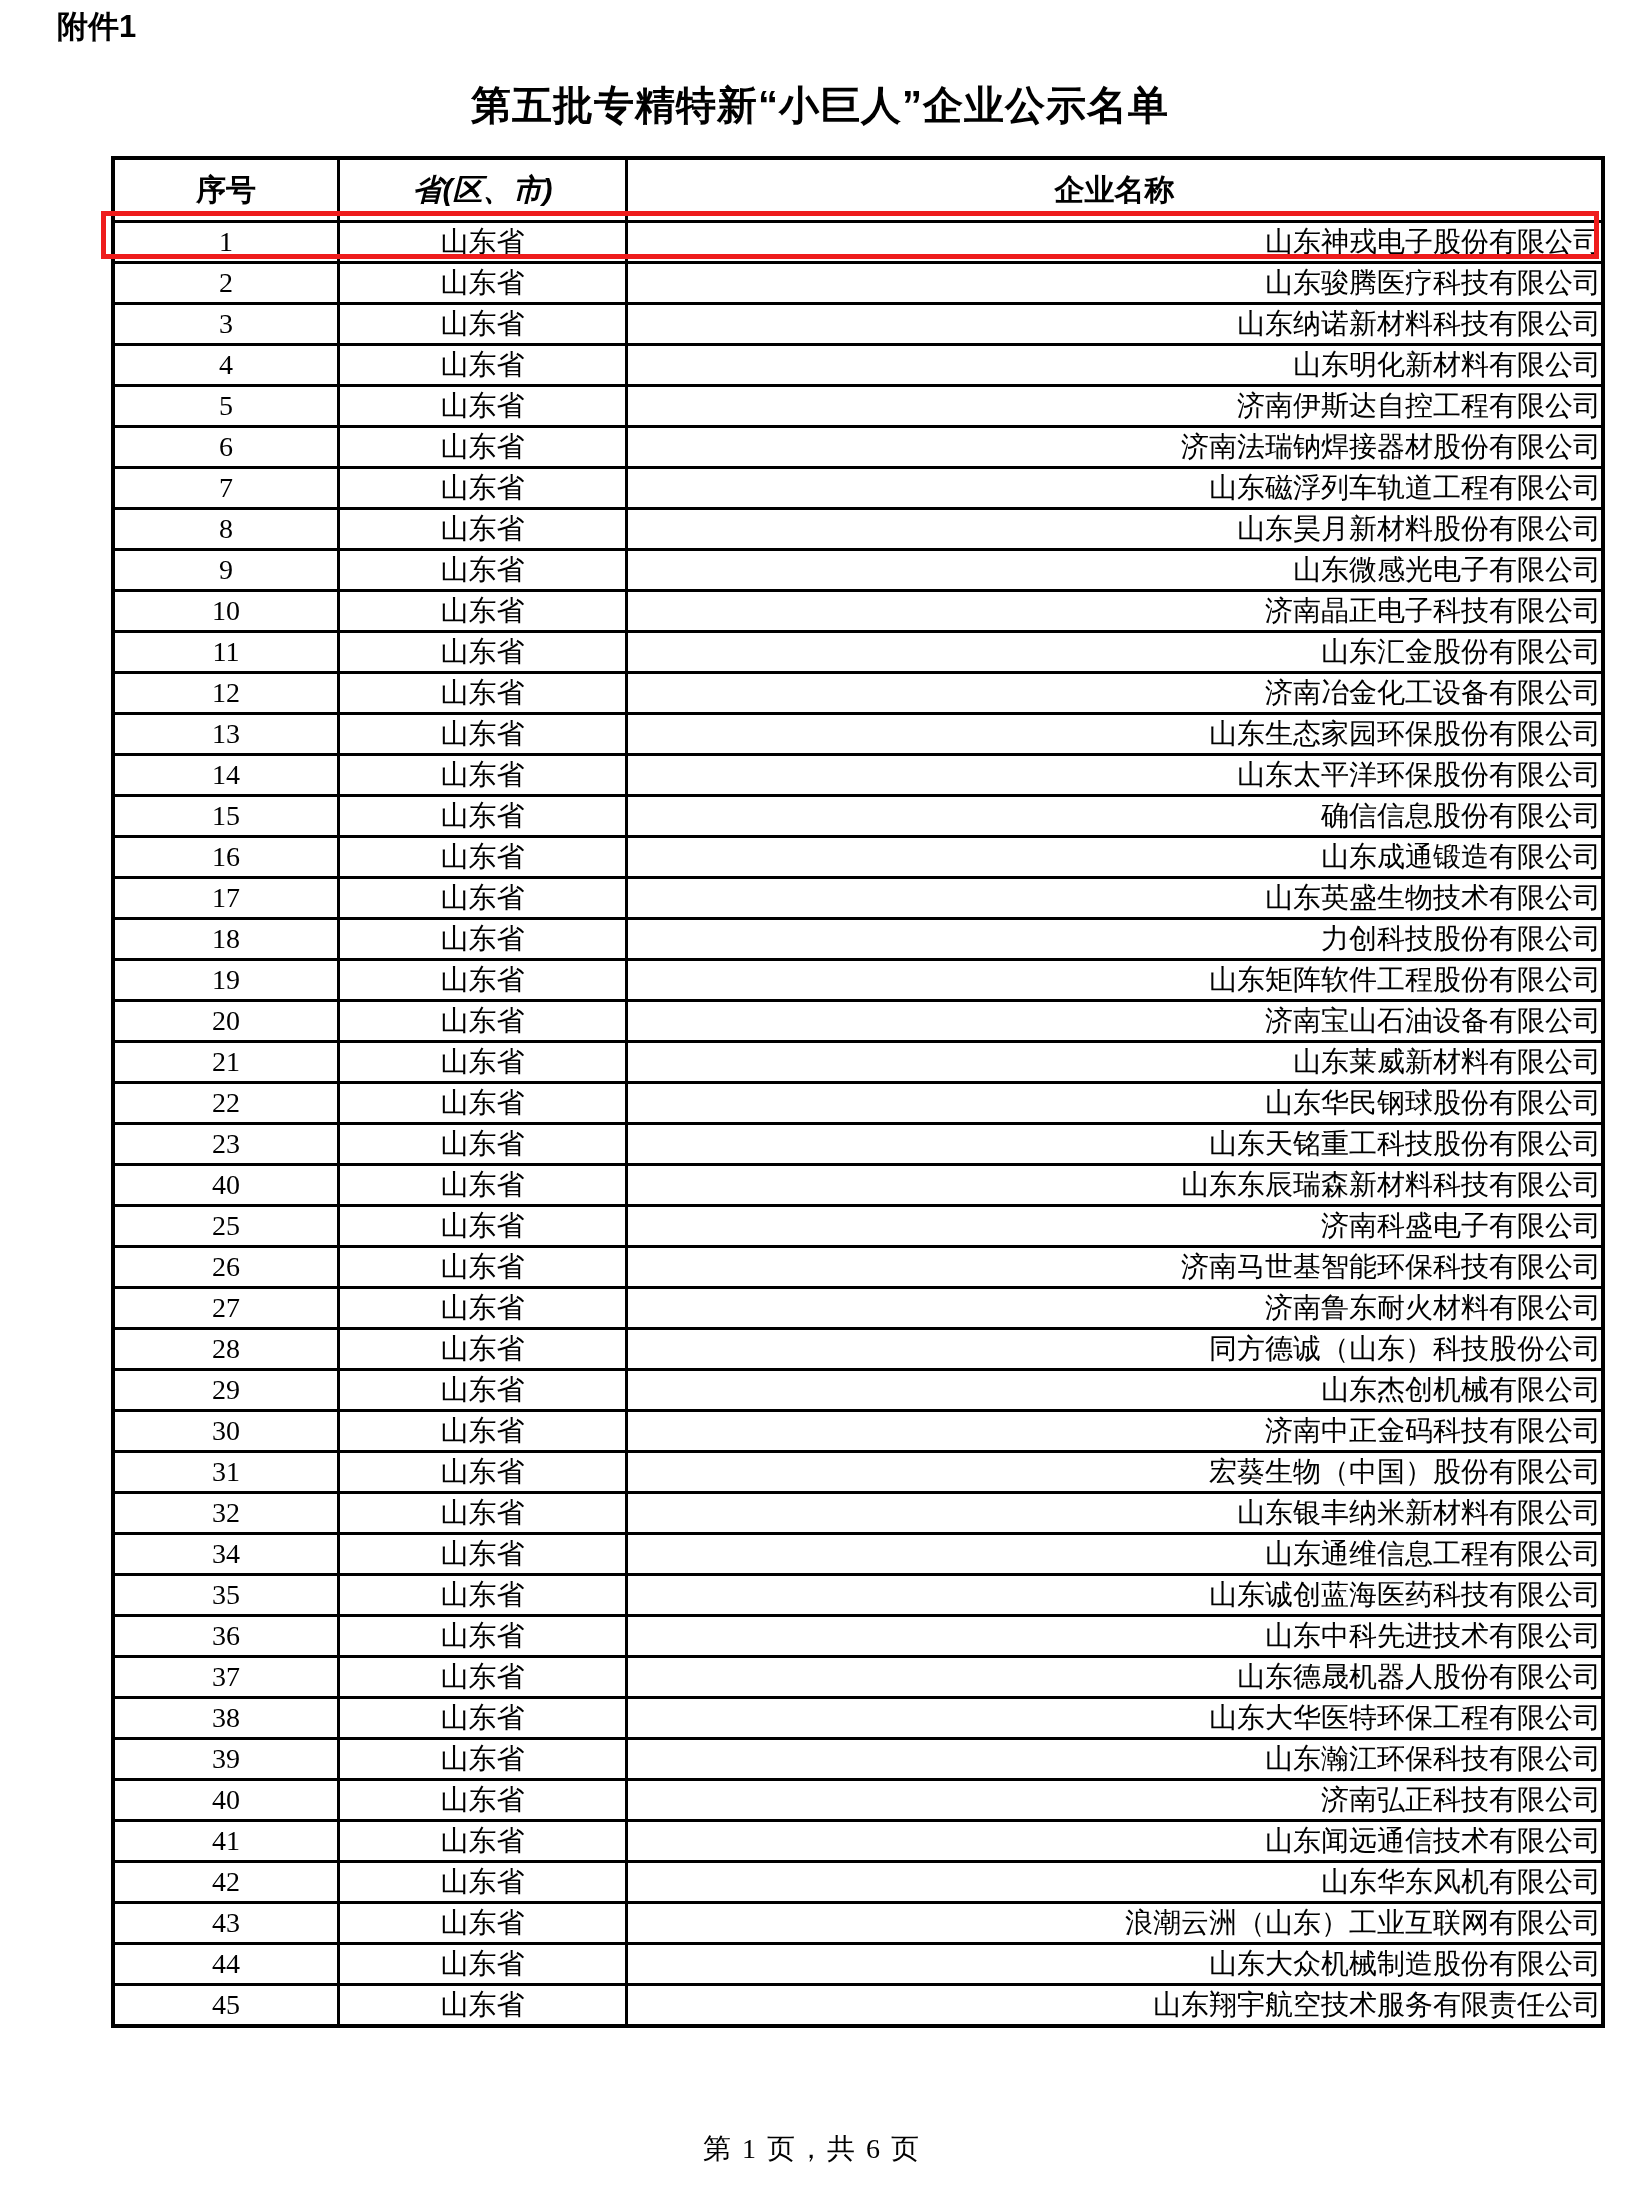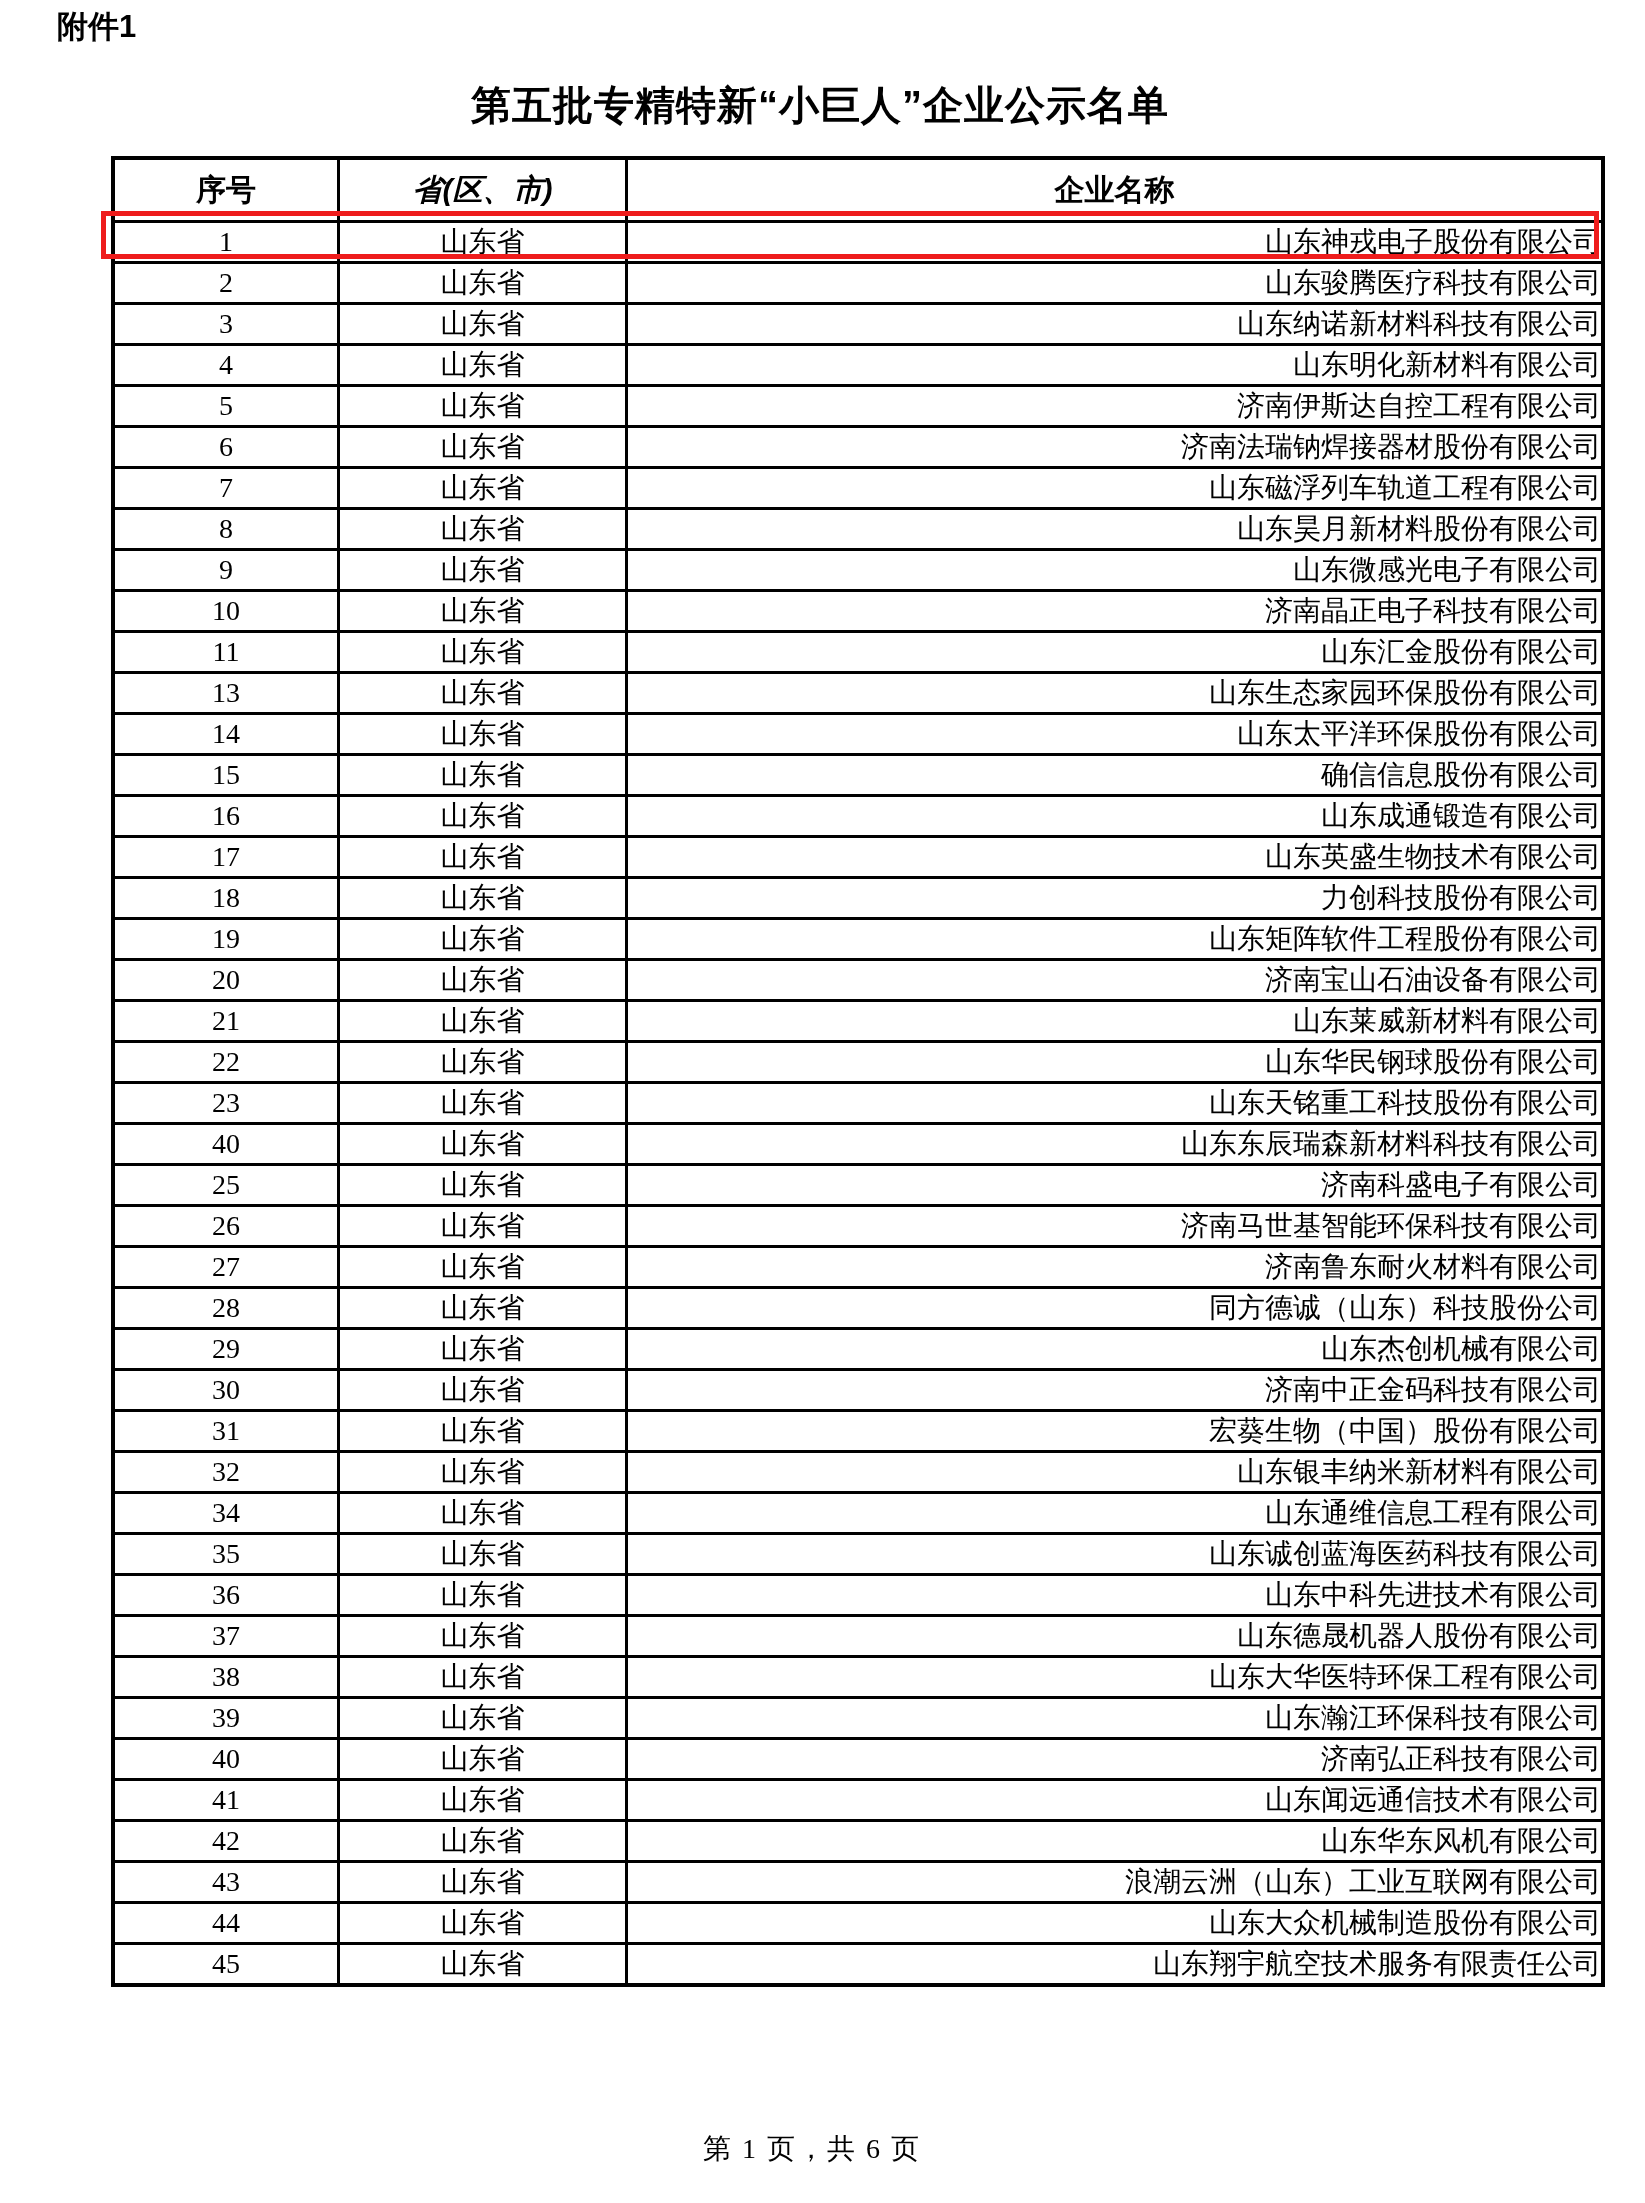--- a/index.html
+++ b/index.html
@@ -170,20 +170,25 @@
     <td class="col-prov">山东省</td>
     <td class="col-name">济南晶正电子科技有限公司</td>
   </tr>
 
   <tr>
     <td class="col-no">11</td>
     <td class="col-prov">山东省</td>
     <td class="col-name">山东汇金股份有限公司</td>
   </tr>
 
+  <tr>
+    <td class="col-no">12</td>
+    <td class="col-prov">山东省</td>
+    <td class="col-name">济南冶金化工设备有限公司</td>
+  </tr>
 
   <tr>
     <td class="col-no">13</td>
     <td class="col-prov">山东省</td>
     <td class="col-name">山东生态家园环保股份有限公司</td>
   </tr>
 
   <tr>
     <td class="col-no">14</td>
     <td class="col-prov">山东省</td>

